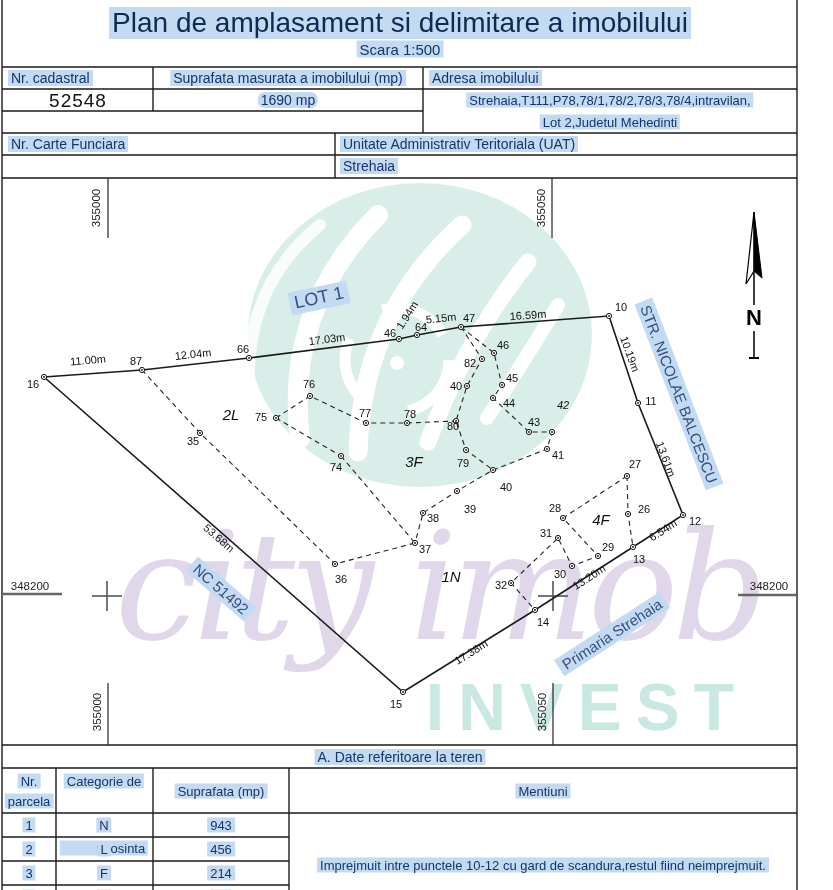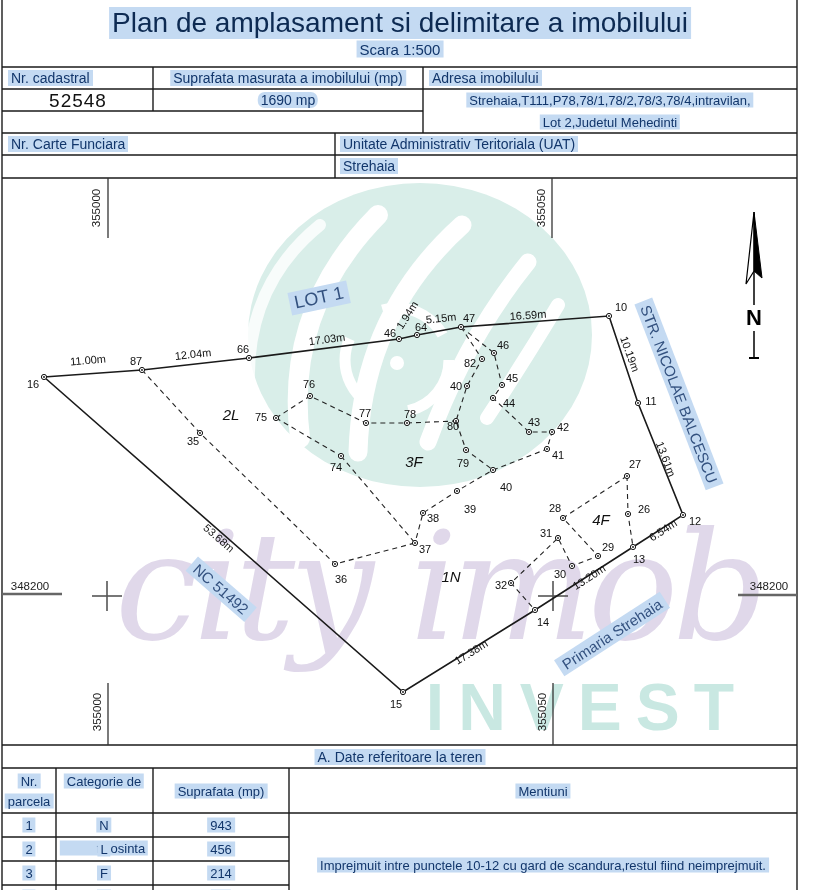--- a/index.html
+++ b/index.html
@@ -221,21 +221,21 @@
       <div class="pt-label" style="left: 639px; top: 559px;">13</div>
       <div class="pt-label" style="left: 543px; top: 622px;">14</div>
       <div class="pt-label" style="left: 396px; top: 704px;">15</div>
       <div class="pt-label" style="left: 193px; top: 441px;">35</div>
       <div class="pt-label" style="left: 341px; top: 579px;">36</div>
       <div class="pt-label" style="left: 425px; top: 549px;">37</div>
       <div class="pt-label" style="left: 433px; top: 518px;">38</div>
       <div class="pt-label" style="left: 470px; top: 509px;">39</div>
       <div class="pt-label" style="left: 506px; top: 487px;">40</div>
       <div class="pt-label" style="left: 558px; top: 455px;">41</div>
-      <div class="pt-label" style="left: 563px; top: 427px;">42</div>
+      <div class="pt-label" style="left: 563px; top: 405px; font-style: italic;">42</div>
       <div class="pt-label" style="left: 534px; top: 422px;">43</div>
       <div class="pt-label" style="left: 509px; top: 403px;">44</div>
       <div class="pt-label" style="left: 512px; top: 378px;">45</div>
       <div class="pt-label" style="left: 503px; top: 345px;">46</div>
       <div class="pt-label" style="left: 470px; top: 363px;">82</div>
       <div class="pt-label" style="left: 456px; top: 386px;">40</div>
       <div class="pt-label" style="left: 443px; top: 426px; padding-left: 20px;">80</div>
       <div class="pt-label" style="left: 463px; top: 463px;">79</div>
       <div class="pt-label" style="left: 410px; top: 414px;">78</div>
       <div class="pt-label" style="left: 365px; top: 413px;">77</div>

